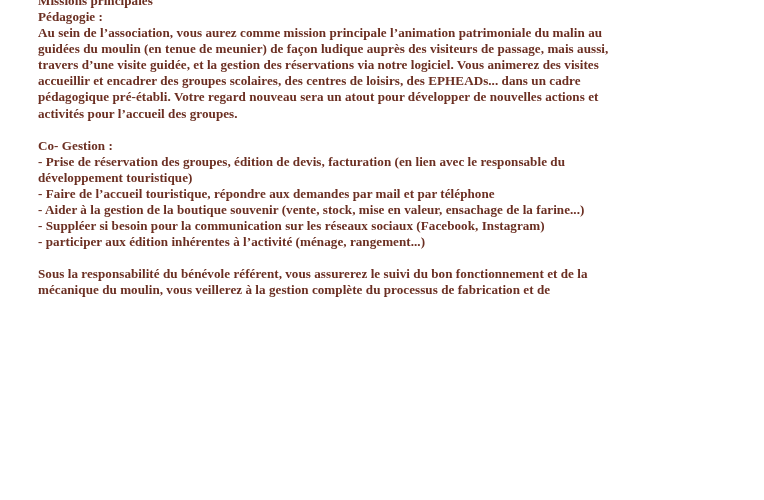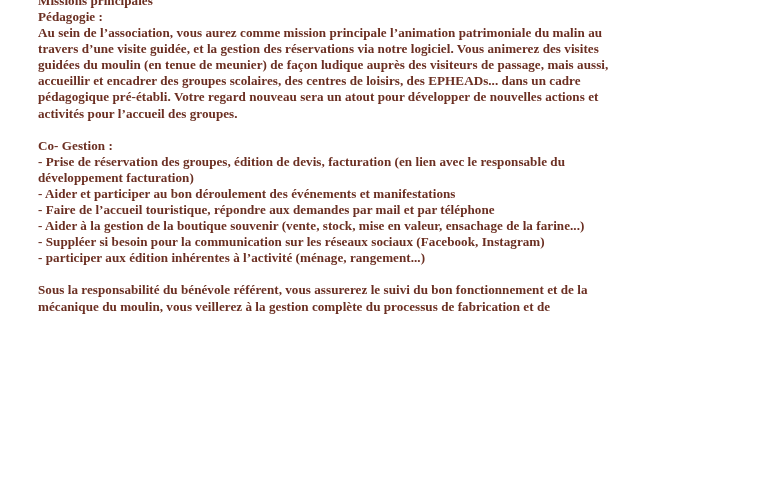--- a/index.html
+++ b/index.html
@@ -56,35 +56,34 @@
 <div class="page">
   <div class="doc-body">
 
     <div class="clip-top">
       <p>Missions principales</p>
     </div>
 
     <p>Pédagogie :</p>
 
     <p>Au sein de l’association, vous aurez comme mission principale l’animation patrimoniale du malin au</p>
+    <p>guidées du moulin (en tenue de meunier) de façon ludique auprès des visiteurs de passage, mais aussi,</p>
     <p>travers d’une visite guidée, et la gestion des réservations via notre logiciel. Vous animerez des visites</p>
-    <p>guidées du moulin (en tenue de meunier) de façon ludique auprès des visiteurs de passage, mais aussi,</p>
     <p>accueillir et encadrer des groupes scolaires, des centres de loisirs, des EPHEADs... dans un cadre</p>
     <p>pédagogique pré-établi. Votre regard nouveau sera un atout pour développer de nouvelles actions et</p>
     <p>activités pour l’accueil des groupes.</p>
 
 
     <div class="blank"></div>
 
     <p> Co- Gestion :</p>
 
     <p>- Prise de réservation des groupes, édition de devis, facturation (en lien avec le responsable du</p>
-    <p>développement facturation)</p>
+    <p>développement touristique)</p>
 
-    <p>- Aider et participer au bon déroulement des événements et manifestations</p>
 
     <p>- Faire de l’accueil touristique, répondre aux demandes par mail et par téléphone</p>
 
     <p>- Aider à la gestion de la boutique souvenir (vente, stock, mise en valeur, ensachage de la farine...)</p>
 
     <p>- Suppléer si besoin pour la communication sur les réseaux sociaux (Facebook, Instagram)</p>
 
     <p>- participer aux édition inhérentes à l’activité (ménage, rangement...)</p>
 
     <div class="blank"></div>

